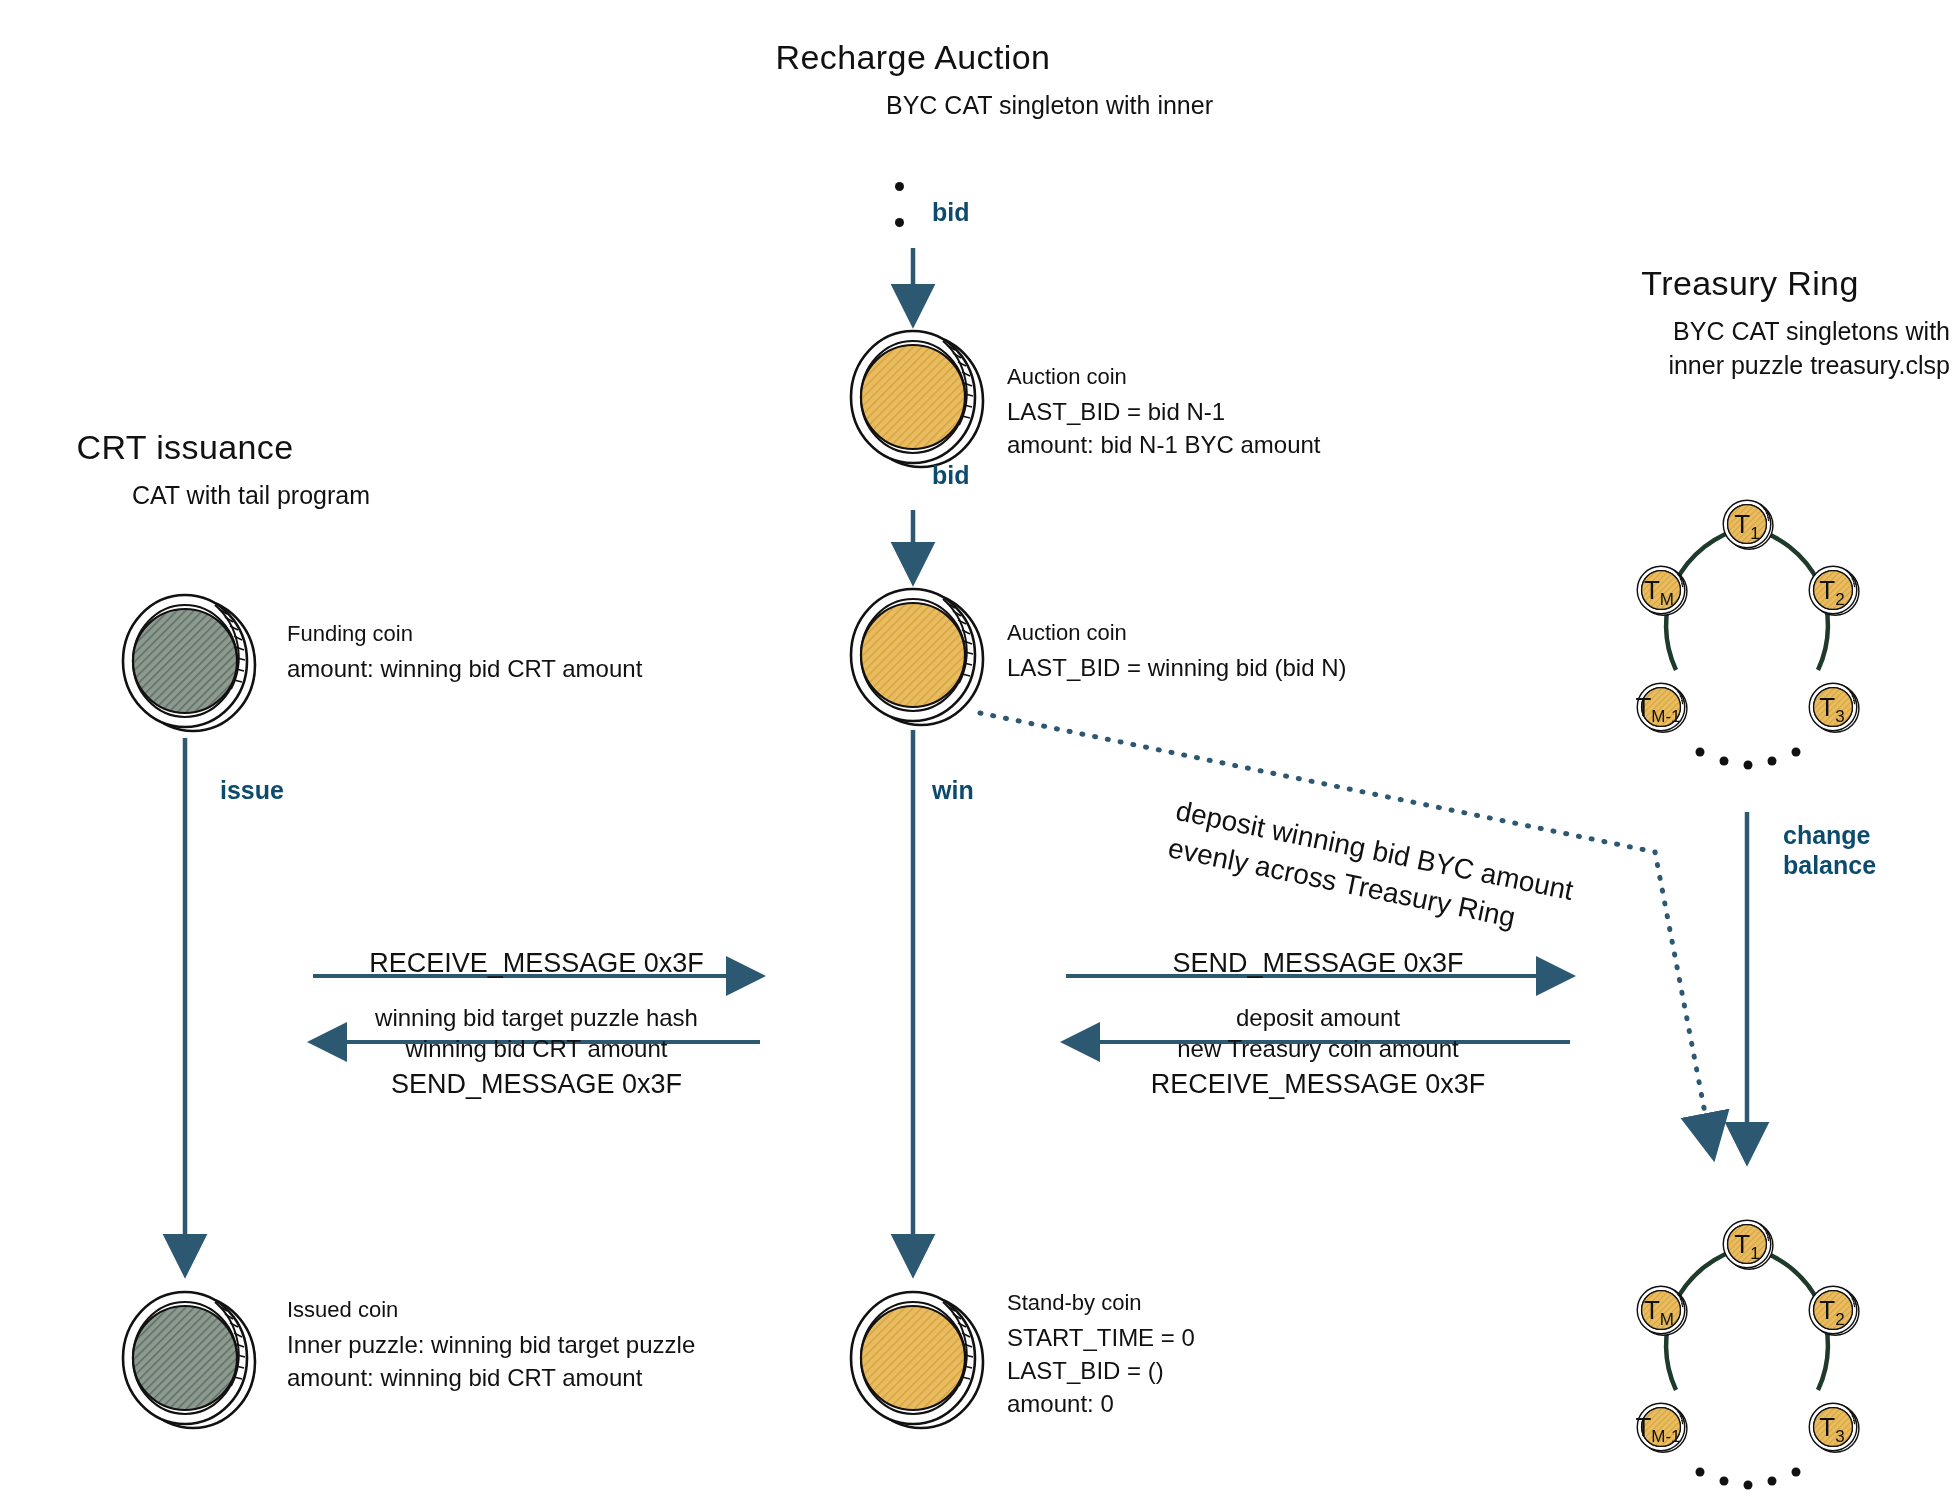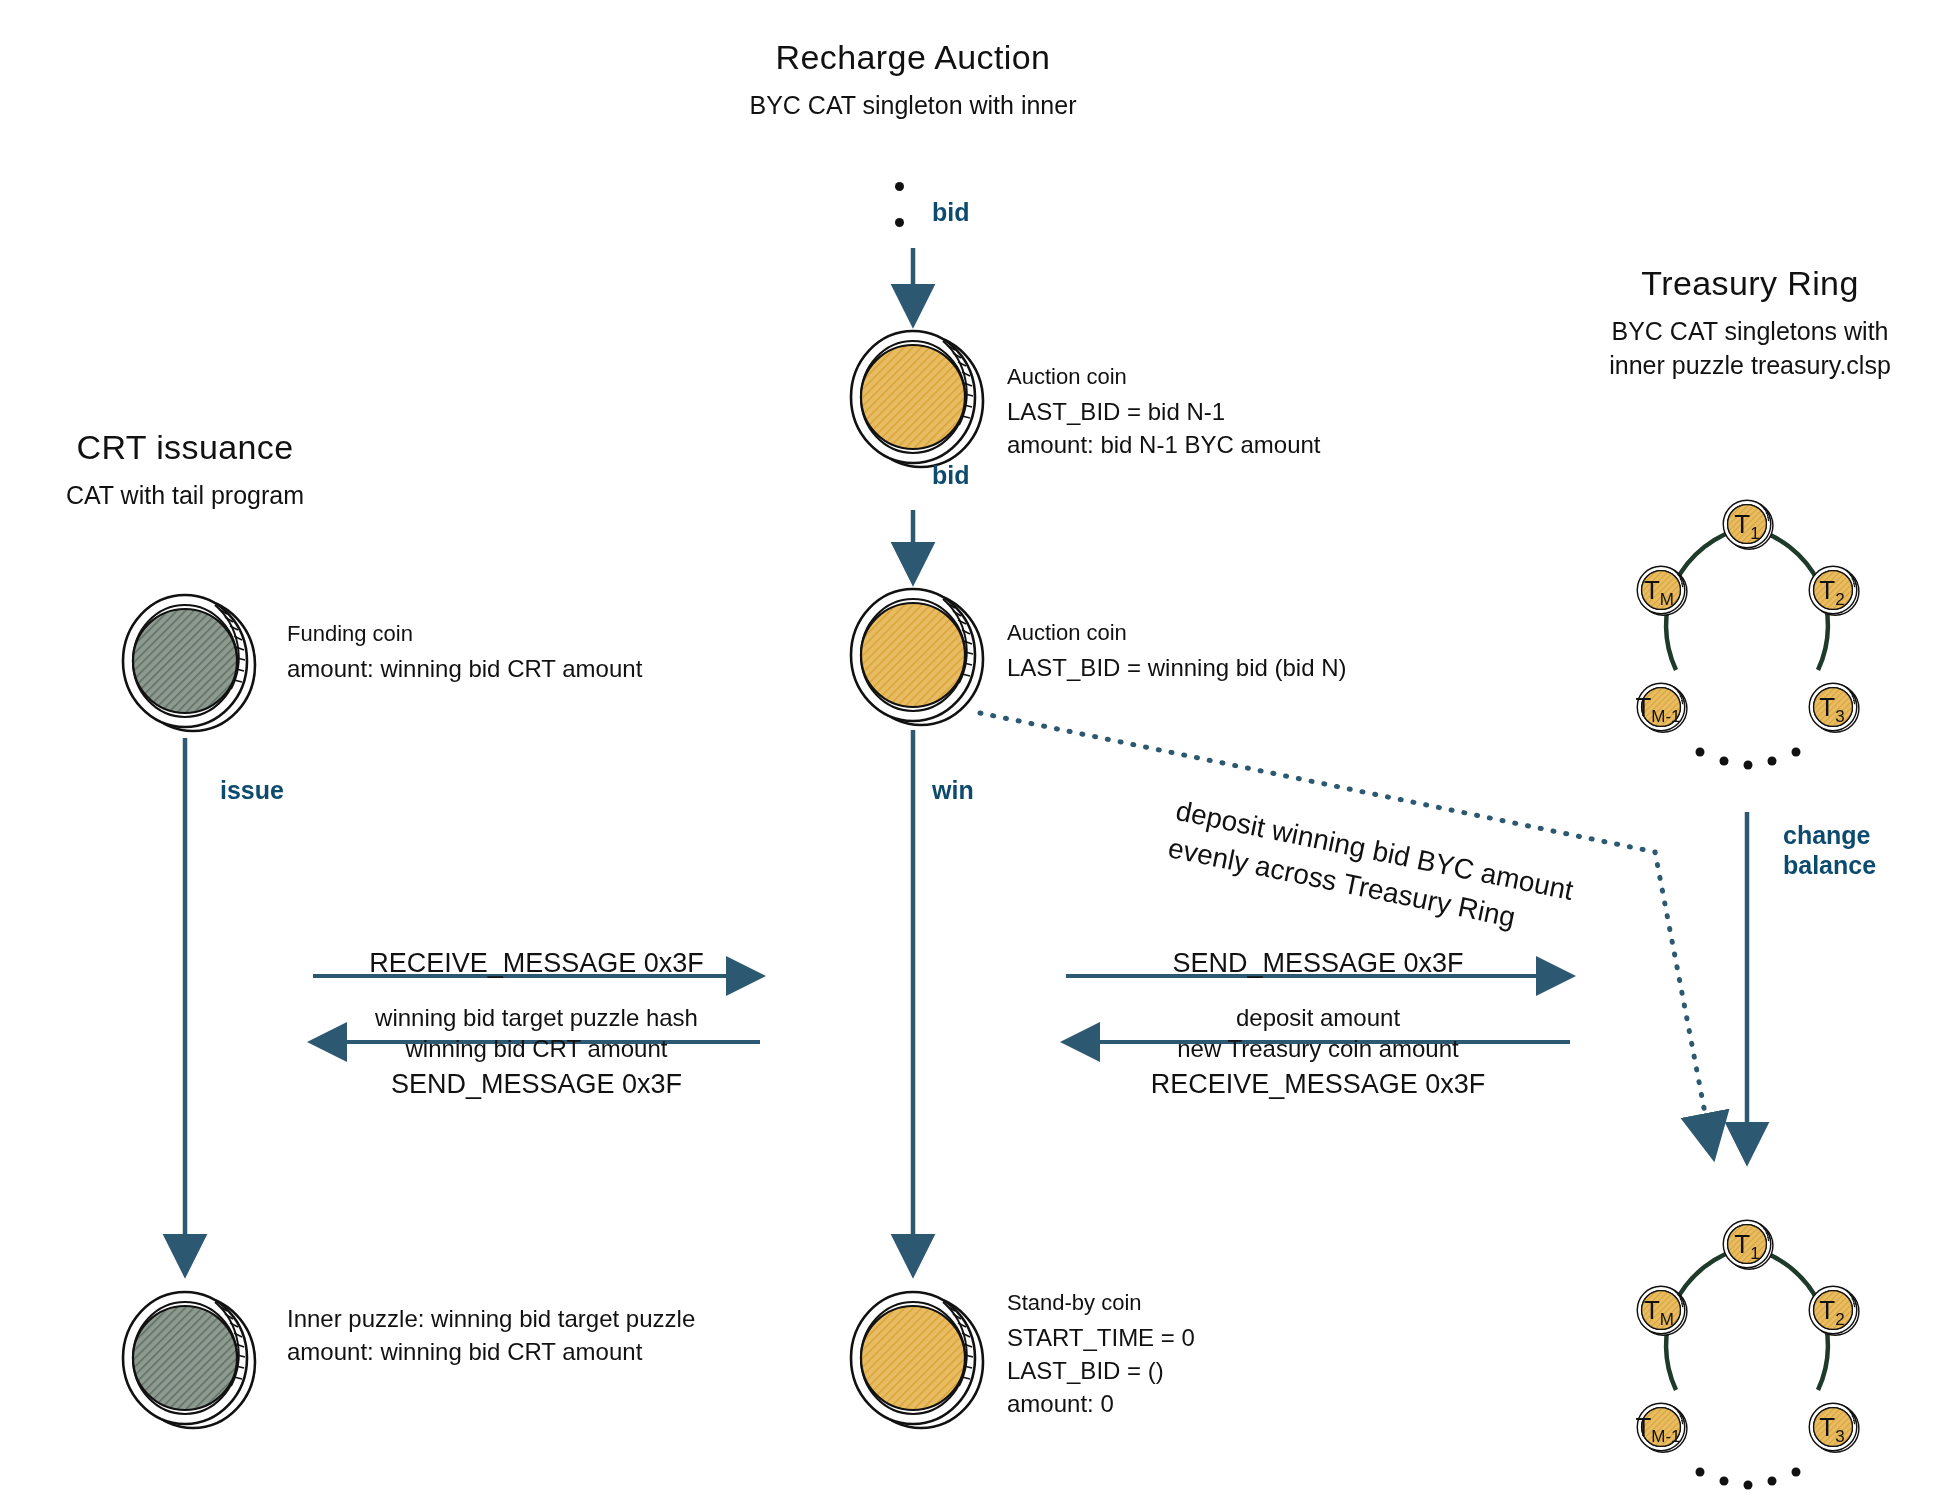--- a/index.html
+++ b/index.html
@@ -1,20 +1,20 @@
 <!DOCTYPE html>
 <html><head>
 <meta charset="utf-8">
 <style>
   html,body{margin:0;padding:0;background:#ffffff;}
   body{width:1958px;height:1501px;position:relative;overflow:hidden;
        font-family:"Liberation Sans","DejaVu Sans",sans-serif;color:#111111;}
   .abs{position:absolute;}
   .ttl{font-size:34px;font-weight:400;letter-spacing:.4px;white-space:nowrap;}
-  .sub{font-size:25px;font-weight:400;line-height:1.35;white-space:nowrap;}
+  .sub{font-size:25px;font-weight:400;line-height:1.35;white-space:nowrap;text-align:right;}
   .coinlbl-h{font-size:22px;font-weight:400;white-space:nowrap;}
   .coinlbl-b{font-size:24px;font-weight:400;line-height:1.38;white-space:nowrap;}
   .edge-lbl{color:#0c4a6e;font-size:25px;font-weight:600;line-height:1.2;white-space:nowrap;}
   .msg-top{font-size:27px;white-space:nowrap;}
   .msg-mid{font-size:24px;line-height:1.3;white-space:nowrap;text-align:center;}
   .msg-bot{font-size:27px;white-space:nowrap;}
   .ctr{text-align:center;margin-top:18px;}
   svg{position:absolute;left:0;top:0;overflow:visible;}
   .tlabel{font-size:26px;font-family:"Liberation Sans","DejaVu Sans",sans-serif;fill:#111;}
   .tsub{font-size:17px;}
@@ -192,20 +192,21 @@
   <div class="sub" style="margin-top:12px;">BYC CAT singletons with</div>
   <div class="sub">inner puzzle treasury.clsp</div>
 </div>
 
 <div class="abs" style="left:287px;top:621px;">
   <div class="coinlbl-h">Funding coin</div>
   <div class="coinlbl-b" style="margin-top:5px;">amount: winning bid CRT amount</div>
 </div>
 
 <div class="abs" style="left:287px;top:1297px;">
+  <div class="coinlbl-h">Issued coin</div>
   <div class="coinlbl-b" style="margin-top:5px;">Inner puzzle: winning bid target puzzle</div>
   <div class="coinlbl-b">amount: winning bid CRT amount</div>
 </div>
 
 <div class="abs" style="left:1007px;top:364px;">
   <div class="coinlbl-h">Auction coin</div>
   <div class="coinlbl-b" style="margin-top:5px;">LAST_BID = bid N-1</div>
   <div class="coinlbl-b">amount: bid N-1 BYC amount</div>
 </div>
 

